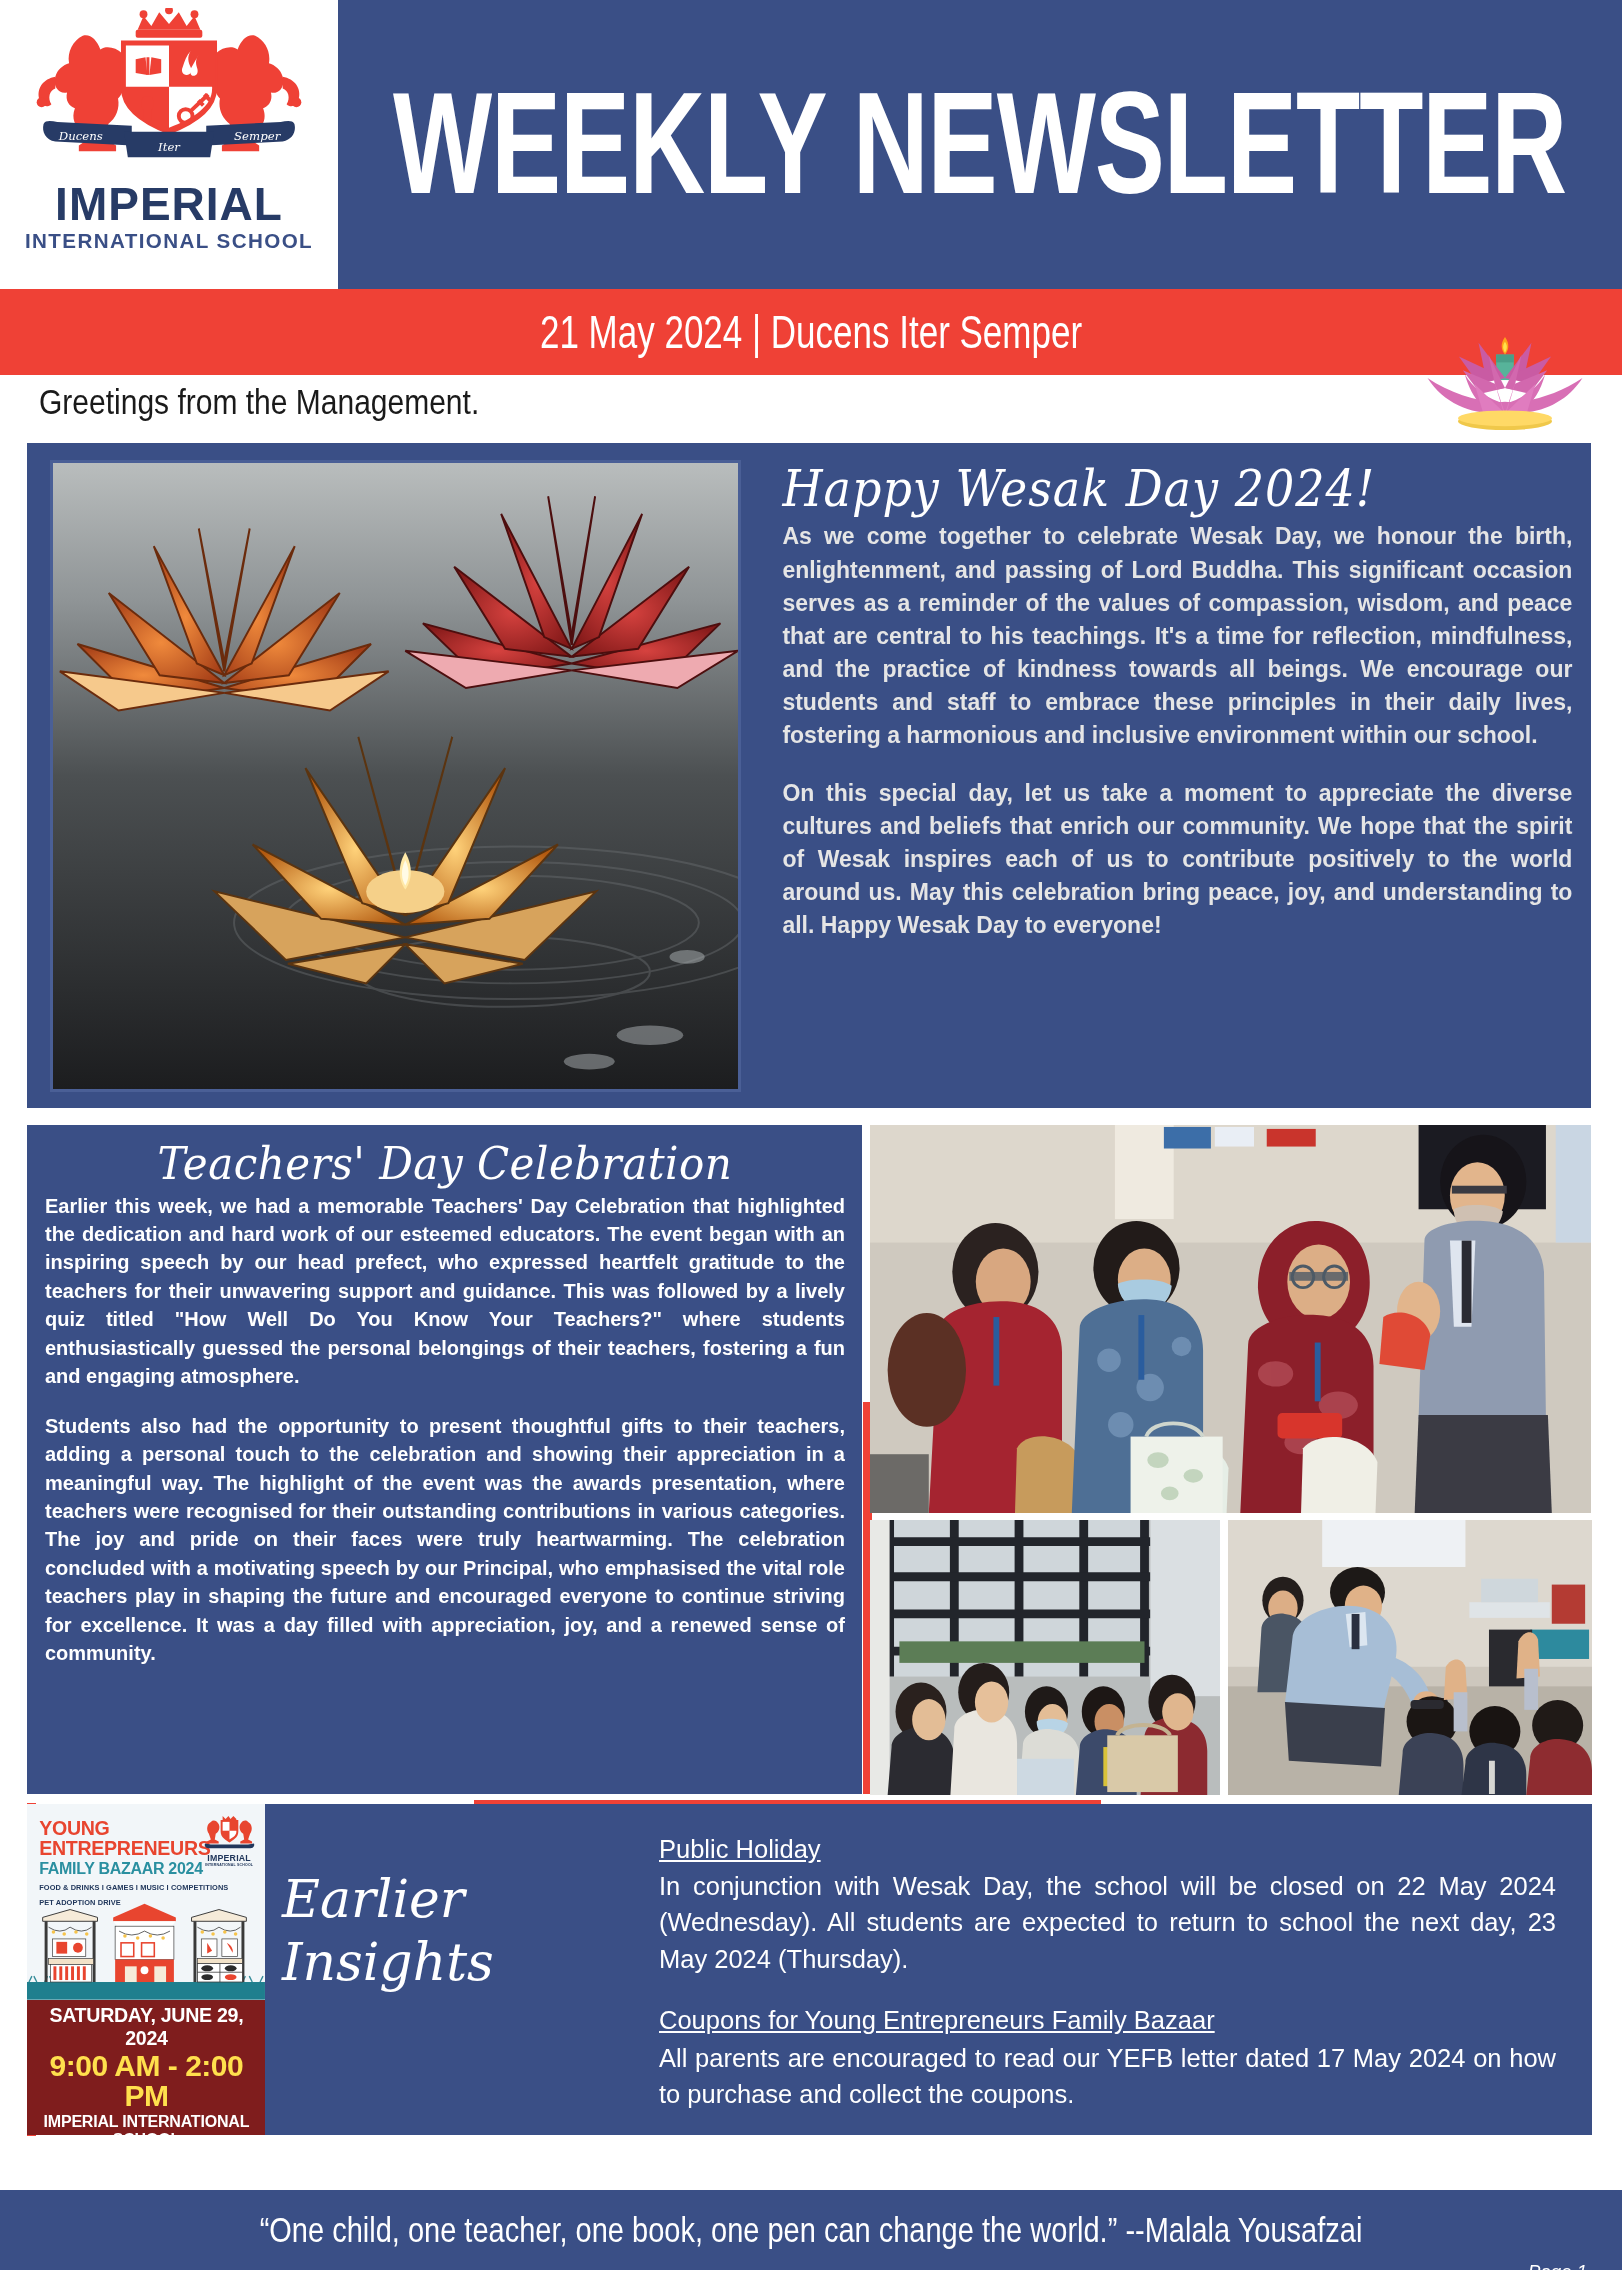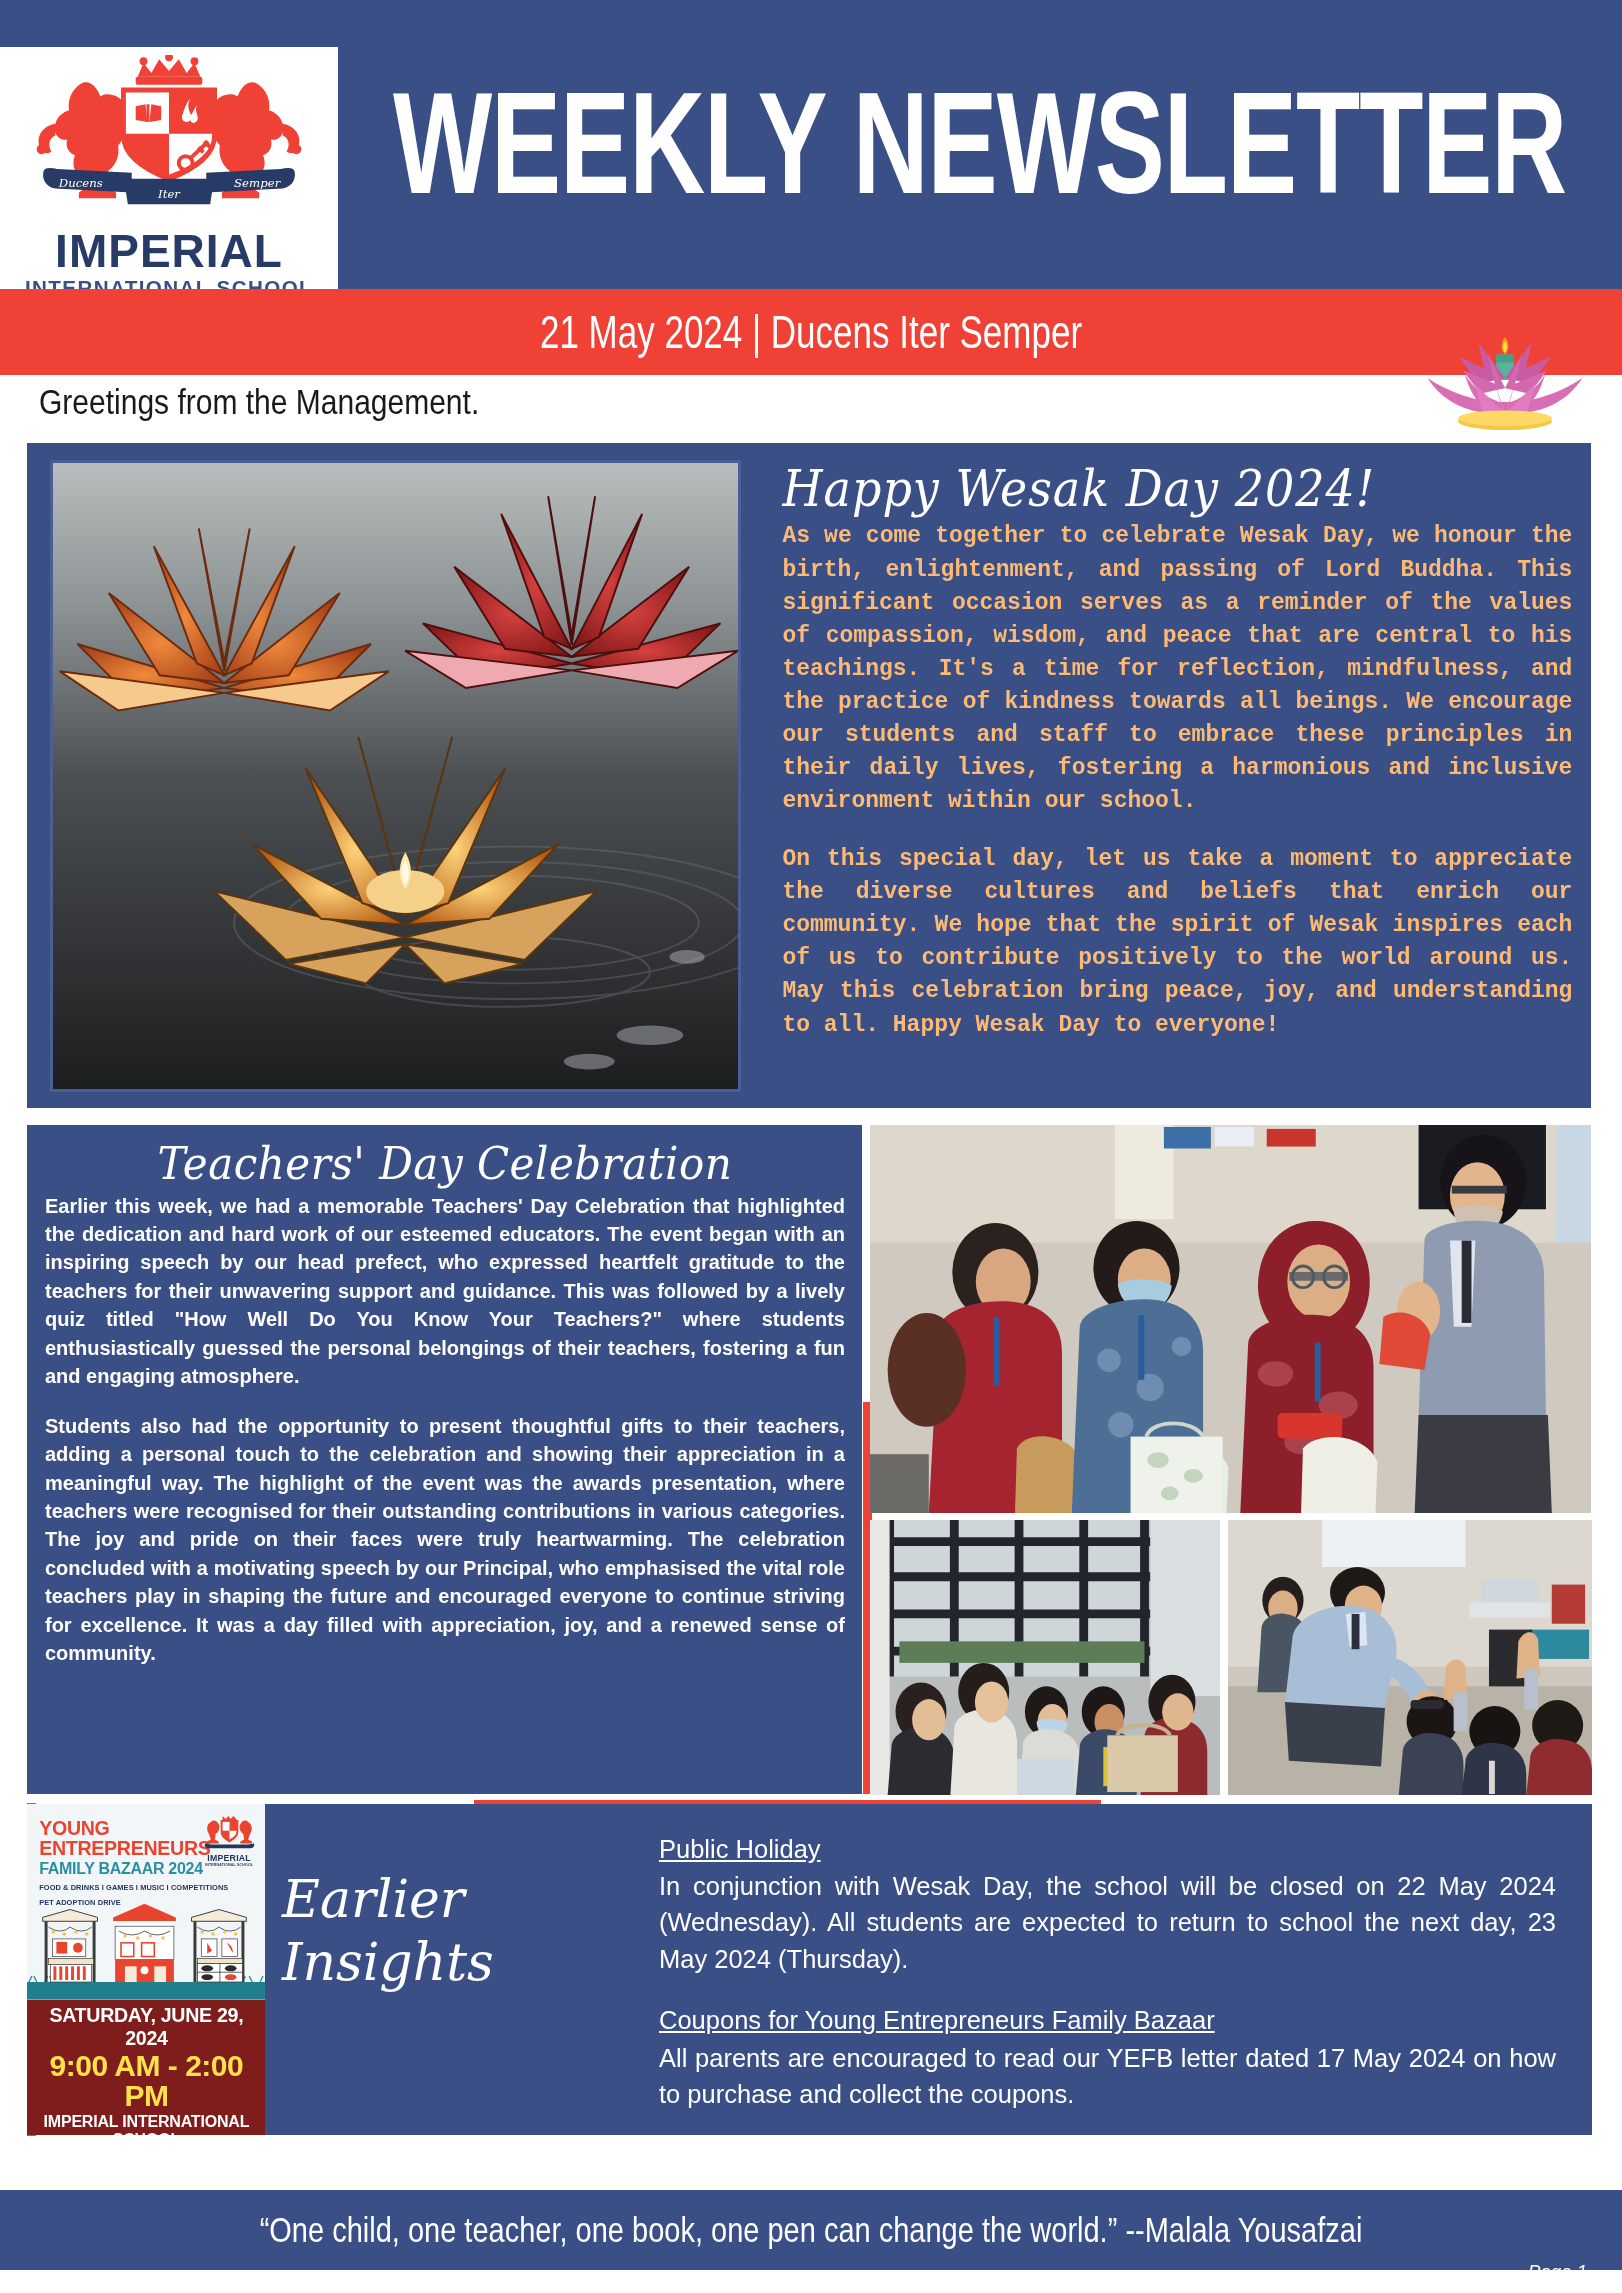--- a/index.html
+++ b/index.html
@@ -27,21 +27,20 @@
   .logo-panel {
     position: absolute;
     left: 0; top: 0;
     width: 338px; height: 289px;
     background: #ffffff;
     display: flex;
     flex-direction: column;
     align-items: center;
     justify-content: flex-start;
     padding-top: 7.8px;
-    margin-top: 47px;
   }
   .crest {
     position: relative;
     width: 294px; height: 172px;
   }
   .crest svg { display:block; width: 294px; height: 172px; }
   .logo-word {
     font-family: "Liberation Sans", sans-serif;
     font-weight: bold;
     color: #273b66;
@@ -139,26 +138,26 @@
     font-style: italic;
     font-weight: normal;
     font-size: 46px;
     color: #ffffff;
     letter-spacing: 1px;
     margin-bottom: 5.9px;
     transform: scaleY(1.1);
     transform-origin: left center;
   }
   .bodytext {
-    font-family: Liberation Mono, monospace;
+    font-family: Liberation Sans, sans-serif;
     font-weight: bold;
     font-size: 23px;
     line-height: 1.44;
     text-align: justify;
-    color: #fdba74;
+    color: #e5e5e5;
   }
   .bodytext + .bodytext { margin-top: 24.5px; }
 
   
   .teachers-panel {
     position: absolute;
     left: 27.4px; top: 1125px;
     width: 835px; height: 669px;
     background: #3a4f86;
     padding-left: 10px;

